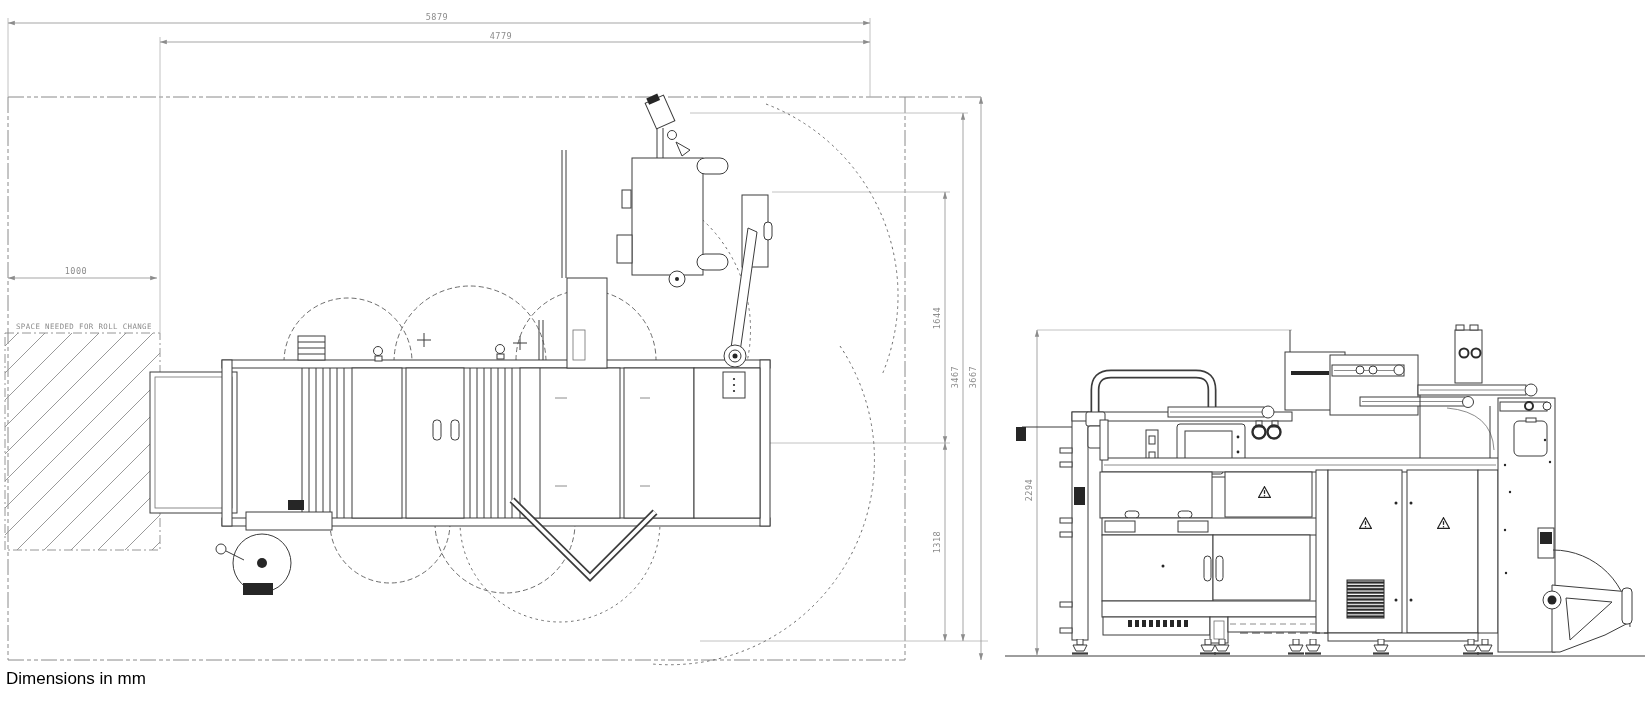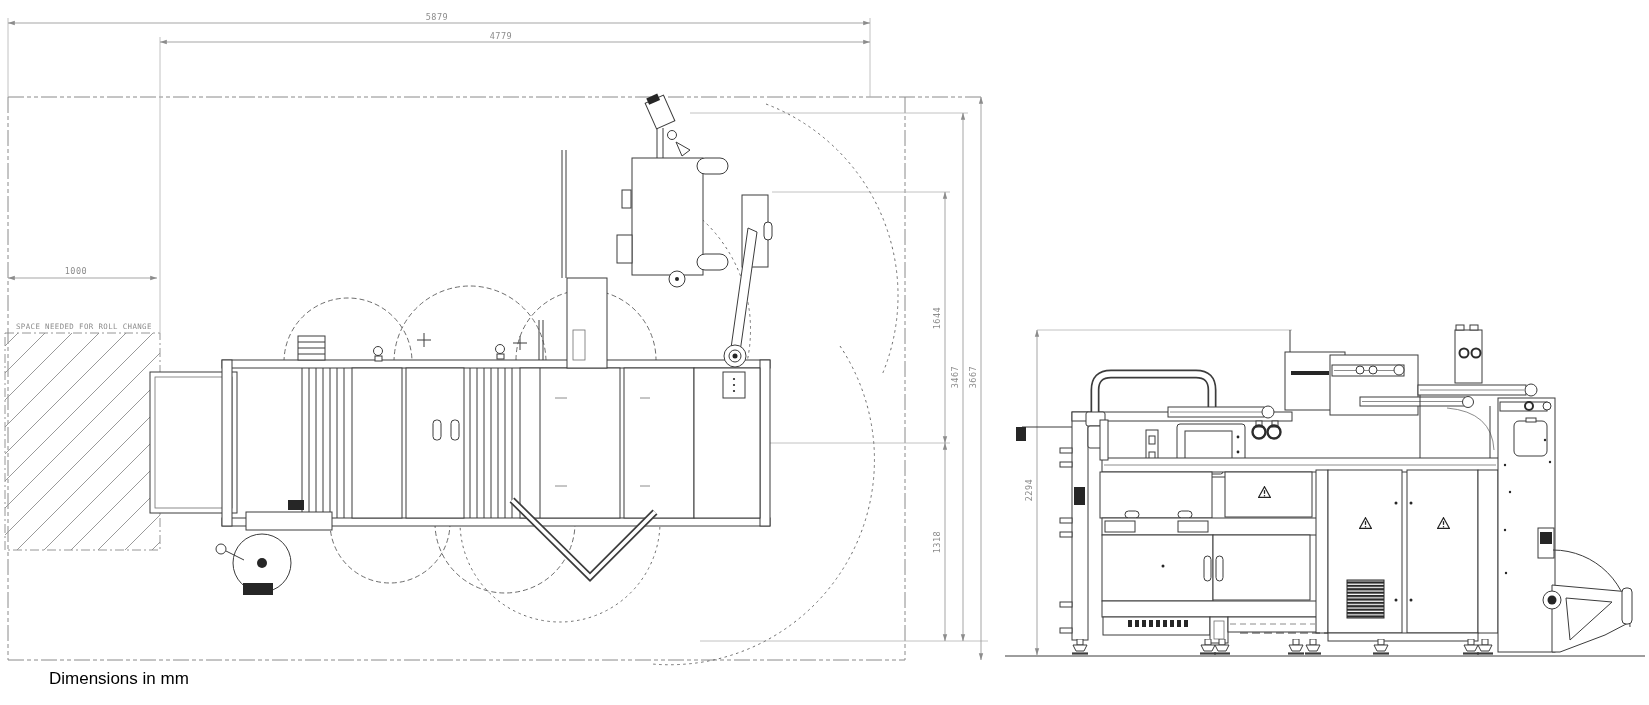--- a/index.html
+++ b/index.html
@@ -12,21 +12,21 @@
   .hatch-border{stroke:#8a8a8a;stroke-width:0.9;stroke-dasharray:9 3 2 3;}
   .dim-text{font-family:"DejaVu Sans Mono",monospace;font-size:8.5px;fill:#8c8c8c;letter-spacing:0.5px;}
   .area-text{font-family:"DejaVu Sans Mono",monospace;font-size:7.4px;fill:#8c8c8c;letter-spacing:0.4px;}
   .m{stroke:#3c3c3c;stroke-width:1;fill:none;}
   .ml{stroke:#6f6f6f;stroke-width:0.8;fill:none;}
   .mw{stroke:#3c3c3c;stroke-width:1;fill:#ffffff;}
   .dk{fill:#262626;stroke:none;}
   .arc-d{stroke:#5c5c5c;stroke-width:0.9;fill:none;stroke-dasharray:2.5 3.5;}
   .arc-s{stroke:#5c5c5c;stroke-width:0.9;fill:none;stroke-dasharray:5 3;}
   .footer-note{position:absolute;left:6px;top:669px;font-size:17px;color:#000;
-               font-family:"Liberation Sans",sans-serif;margin-left:43px;}
+               font-family:"Liberation Sans",sans-serif;}
 </style>
 </head>
 <body>
 
 <div class="stage">
 <svg width="1649" height="705" viewBox="0 0 1649 705">
   <defs>
     <marker id="arr" viewBox="0 0 10 10" refX="9.5" refY="5" markerWidth="8" markerHeight="8" orient="auto-start-reverse">
       <path d="M0,2 L10,5 L0,8 Z" fill="#8c8c8c"></path>
     </marker>

